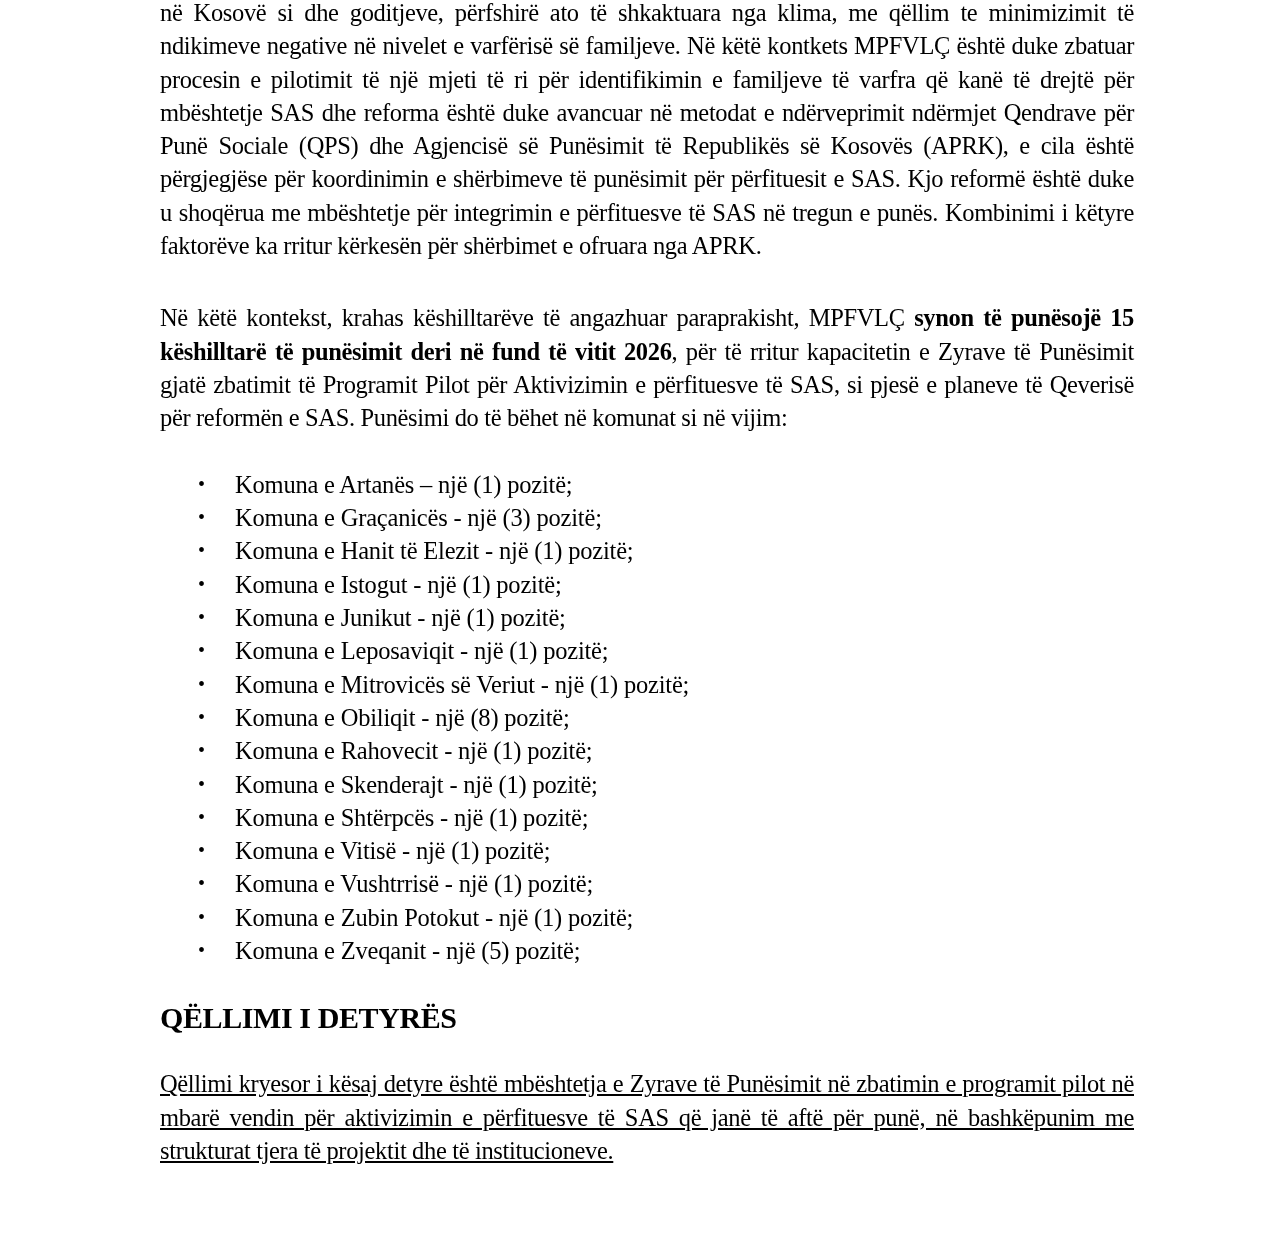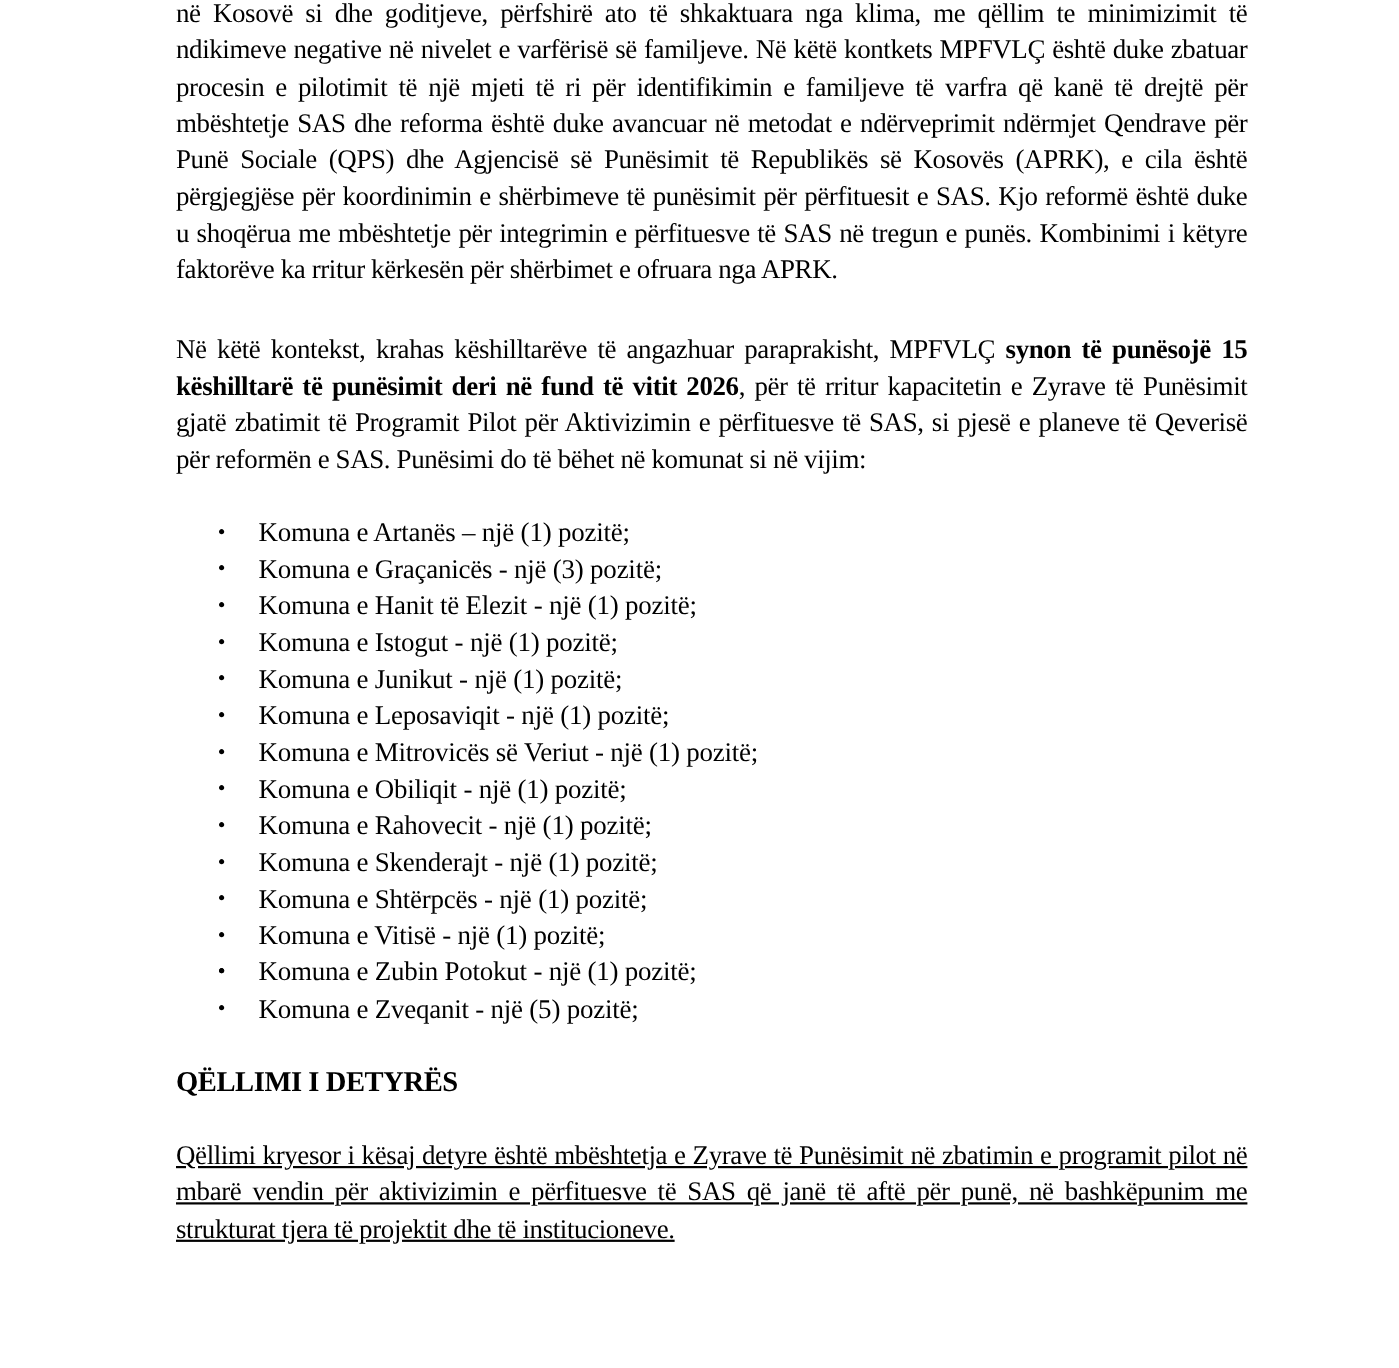--- a/index.html
+++ b/index.html
@@ -52,21 +52,21 @@
     }
     ul.komuna-list li .bullet {
       position: absolute;
       left: 38px;
       top: 0;
       font-size: 20px;
       line-height: 33.3px;
     }
     .section-heading {
       margin: 33.3px 0 0 0;
-      font-size: 26px;
+      font-size: 30px;
       line-height: 33.3px;
       font-weight: bold;
       letter-spacing: -0.4px;
     }
     .para.p3 {
       margin-top: 33.3px;
       text-decoration: underline;
     }
   </style>
 </head>
@@ -79,26 +79,26 @@
   <p class="para p2"><span>Në këtë kontekst, krahas këshilltarëve të angazhuar paraprakisht, MPFVLÇ </span><span class="bold">synon të punësojë 15 këshilltarë të punësimit deri në fund të vitit 2026</span><span>, për të rritur kapacitetin e Zyrave të Punësimit gjatë zbatimit të Programit Pilot për Aktivizimin e përfituesve të SAS, si pjesë e planeve të Qeverisë për reformën e SAS. Punësimi do të bëhet në komunat si në vijim:</span></p>
 
   <ul class="komuna-list">
     <li><span class="bullet">•</span><span>Komuna e Artanës – një (1) pozitë;</span></li>
     <li><span class="bullet">•</span><span>Komuna e Graçanicës - një (3) pozitë;</span></li>
     <li><span class="bullet">•</span><span>Komuna e Hanit të Elezit - një (1) pozitë;</span></li>
     <li><span class="bullet">•</span><span>Komuna e Istogut - një (1) pozitë;</span></li>
     <li><span class="bullet">•</span><span>Komuna e Junikut - një (1) pozitë;</span></li>
     <li><span class="bullet">•</span><span>Komuna e Leposaviqit - një (1) pozitë;</span></li>
     <li><span class="bullet">•</span><span>Komuna e Mitrovicës së Veriut - një (1) pozitë;</span></li>
-    <li><span class="bullet">•</span><span>Komuna e Obiliqit - një (1) pozitë;</span></li>
+    <li><span class="bullet">•</span><span>Komuna e Obiliqit - një (8) pozitë;</span></li>
     <li><span class="bullet">•</span><span>Komuna e Rahovecit - një (1) pozitë;</span></li>
     <li><span class="bullet">•</span><span>Komuna e Skenderajt - një (1) pozitë;</span></li>
     <li><span class="bullet">•</span><span>Komuna e Shtërpcës - një (1) pozitë;</span></li>
     <li><span class="bullet">•</span><span>Komuna e Vitisë - një (1) pozitë;</span></li>
-    <li><span class="bullet">•</span></li>
+    <li><span class="bullet">•</span><span>Komuna e Vushtrrisë - një (1) pozitë;</span></li>
     <li><span class="bullet">•</span><span>Komuna e Zubin Potokut - një (1) pozitë;</span></li>
     <li><span class="bullet">•</span><span>Komuna e Zveqanit - një (5) pozitë;</span></li>
   </ul>
 
   <h2 class="section-heading">QËLLIMI I DETYRËS</h2>
 
   <p class="para p3">Qëllimi kryesor i kësaj detyre është mbështetja e Zyrave të Punësimit në zbatimin e programit pilot në mbarë vendin për aktivizimin e përfituesve të SAS që janë të aftë për punë, në bashkëpunim me strukturat tjera të projektit dhe të institucioneve.</p>
 
 </div>
 

